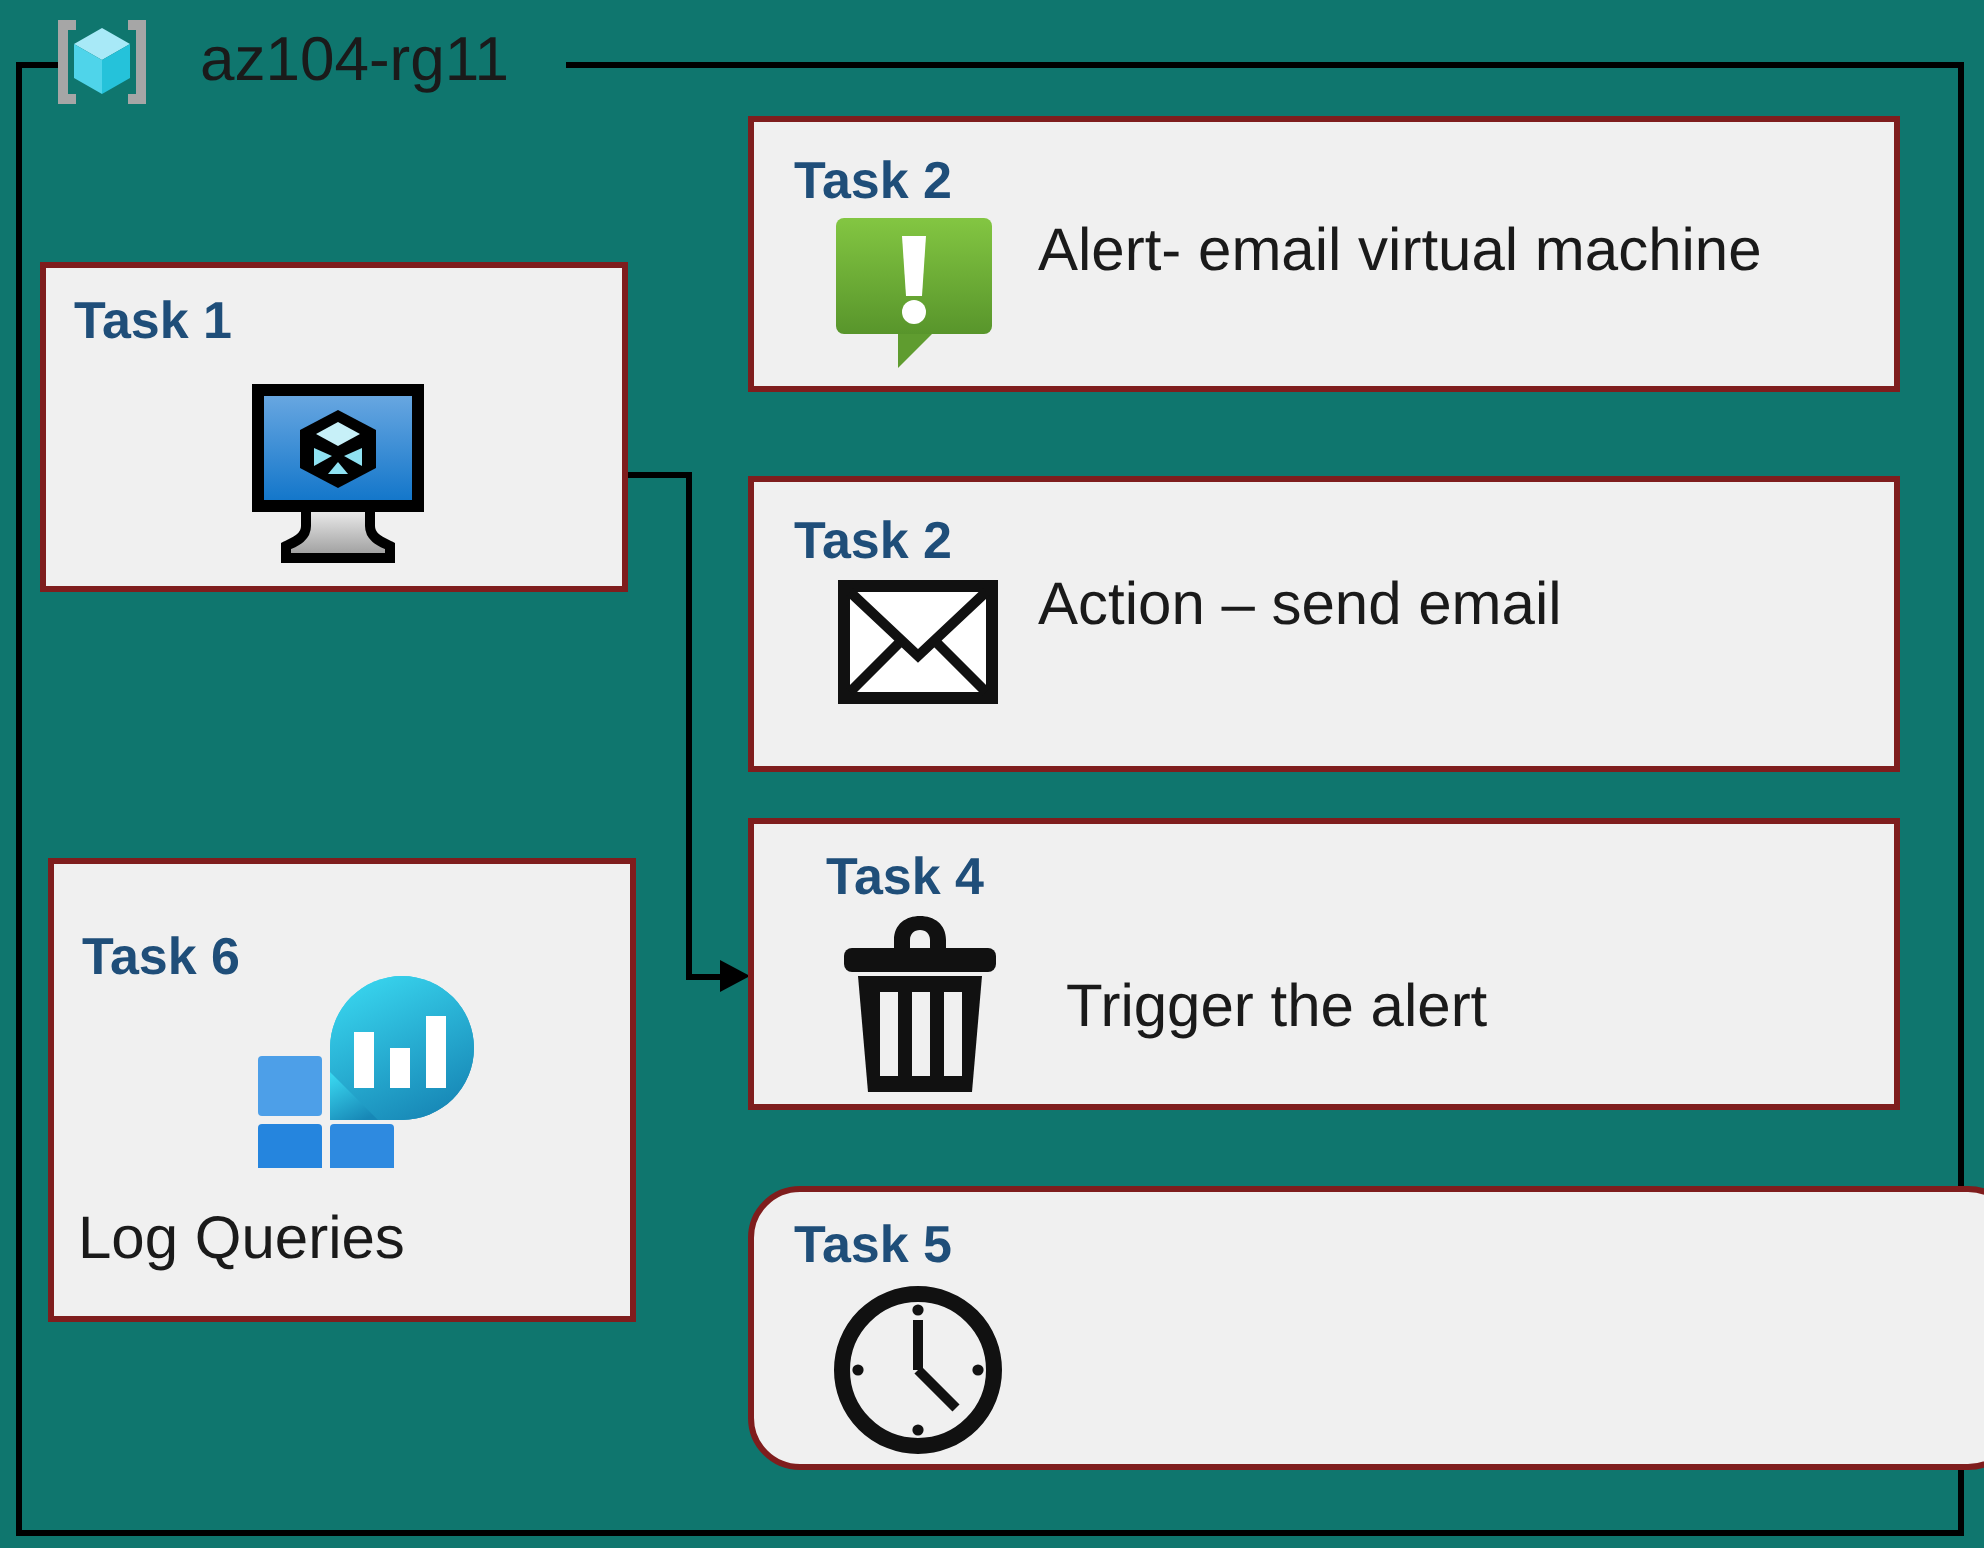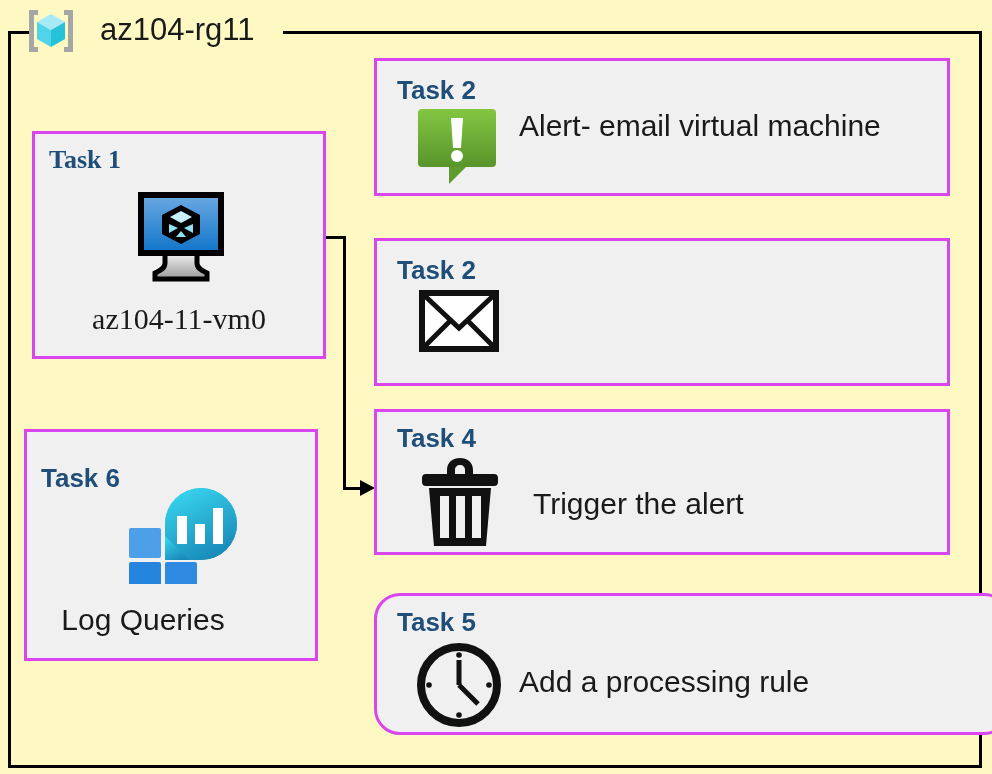--- a/index.html
+++ b/index.html
@@ -10,21 +10,21 @@
   body {
     width: 992px;
     height: 774px;
     font-family: "Liberation Sans", sans-serif;
     overflow: hidden;
   }
   #canvas {
     position: relative;
     width: 992px;
     height: 774px;
-    background: #fef9c3;
+    background: #0f766e;
   }
 
   
   .rg-frame-top-left {
     position: absolute;
     left: 8px;
     top: 31px;
     width: 22px;
     height: 3px;
     background: #000000;
@@ -77,66 +77,66 @@
     font-size: 31px;
     color: #1a1a1a;
     line-height: 44px;
     white-space: nowrap;
   }
 
   
   .card {
     position: absolute;
     background: #f0f0f0;
-    border: 3px solid #d946ef;
+    border: 3px solid #7f1d1d;
     box-sizing: border-box;
   }
   .card-title {
     position: absolute;
     font-size: 26px;
     font-weight: bold;
     color: #1f4e79;
     line-height: 30px;
     white-space: nowrap;
   }
   .card-label {
     position: absolute;
     font-size: 30px;
     color: #1a1a1a;
     line-height: 36px;
     white-space: nowrap;
   }
 
   
-  #card-task1 { left: 32px;  top: 131px; width: 294px; height: 228px; font-family: Liberation Serif, serif; }
+  #card-task1 { left: 20px;  top: 131px; width: 294px; height: 165px; }
   #task1-title { left: 14px; top: 11px; }
   #task1-label { left: 0; top: 167px; width: 288px; text-align: center; }
   #task1-icon  { position: absolute; left: 92px; top: 57px; width: 108px; height: 92px; }
 
   
   #card-task6 { left: 24px;  top: 429px; width: 294px; height: 232px; }
   #task6-title { left: 14px; top: 11px; margin-top: 20px; }
-  #task6-label { left: 0; top: 170px; width: 232px; text-align: center; }
+  #task6-label { left: 12px; top: 170px; width: 232px; }
   #task6-icon  { position: absolute; left: 98px; top: 48px; width: 112px; height: 104px; }
 
   
   #card-task2 { left: 374px; top: 58px; width: 576px; height: 138px; }
   #task2-title { left: 20px; top: 14px; }
   #task2-icon { position: absolute; left: 40px; top: 47px; width: 82px; height: 80px; }
   #task2-label { left: 142px; top: 47px; }
 
   
   #card-task3 { left: 374px; top: 238px; width: 576px; height: 148px; }
   #task3-title { left: 20px; top: 14px; }
   #task3-icon { position: absolute; left: 42px; top: 49px; width: 80px; height: 62px; }
   #task3-label { left: 142px; top: 44px; }
 
   
   #card-task4 { left: 374px; top: 409px; width: 576px; height: 146px; }
-  #task4-title { left: 20px; top: 11px; }
+  #task4-title { left: 36px; top: 11px; }
   #task4-icon { position: absolute; left: 42px; top: 42px; width: 82px; height: 94px; }
   #task4-label { left: 142px; top: 74px; margin-left: 14px; }
 
   
   #card-task5 { left: 374px; top: 593px; width: 636px; height: 142px; border-radius: 26px; }
   #task5-title { left: 20px; top: 11px; }
   #task5-icon { position: absolute; left: 36px; top: 44px; width: 92px; height: 90px; }
   #task5-label { left: 142px; top: 68px; }
 
   
@@ -228,21 +228,20 @@
 
         <g>
           <path d="M54 14 L73 24 L73 43 L54 53 L35 43 L35 24 Z" fill="#000000"></path>
           <path d="M54 20 L65 26 L54 32 L43 26 Z" fill="#c7f0f8"></path>
           <path d="M42 33 L51 37 L42 42 Z" fill="#8fe2f2"></path>
           <path d="M66 33 L66 42 L57 37 Z" fill="#8fe2f2"></path>
           <path d="M54 40 L59 46 L49 46 Z" fill="#8fe2f2"></path>
         </g>
       </svg>
     </div>
-    <div class="card-label" id="task1-label">az104-11-vm0</div>
   </div>
 
   <div class="card" id="card-task6">
     <div class="card-title" id="task6-title">Task 6</div>
     <div id="task6-icon">
       <svg viewBox="0 0 112 104" width="112" height="104">
         <defs>
           <linearGradient id="laDrop" x1="0.2" y1="0" x2="0.7" y2="1">
             <stop offset="0" stop-color="#39d6ef"></stop>
             <stop offset="1" stop-color="#1787b6"></stop>
@@ -287,20 +286,21 @@
   <div class="card" id="card-task3">
     <div class="card-title" id="task3-title">Task 2</div>
     <div id="task3-icon">
       <svg viewBox="0 0 80 62" width="80" height="62">
         <rect x="3" y="3" width="74" height="56" fill="#ffffff" stroke="#111111" stroke-width="6"></rect>
         <path d="M6 6 L40 38 L74 6" fill="none" stroke="#111111" stroke-width="5"></path>
         <path d="M6 56 L31 31" fill="none" stroke="#111111" stroke-width="5"></path>
         <path d="M74 56 L49 31" fill="none" stroke="#111111" stroke-width="5"></path>
       </svg>
     </div>
+    <div class="card-label" id="task3-label">Action – send email</div>
   </div>
 
   <div class="card" id="card-task4">
     <div class="card-title" id="task4-title">Task 4</div>
     <div id="task4-icon">
       <svg viewBox="0 0 82 94" width="82" height="94">
 
         <path d="M28 16 C28 8 34 4 41 4 C48 4 54 8 54 16 L54 22 L46 22 L46 16 C46 13 44 11 41 11 C38 11 36 13 36 16 L36 22 L28 22 Z" fill="#111111"></path>
 
         <rect x="3" y="20" width="76" height="12" rx="4" fill="#111111"></rect>
@@ -323,16 +323,15 @@
 
         <circle cx="46" cy="15" r="2.8" fill="#111111"></circle>
         <circle cx="76" cy="45" r="2.8" fill="#111111"></circle>
         <circle cx="46" cy="75" r="2.8" fill="#111111"></circle>
         <circle cx="16" cy="45" r="2.8" fill="#111111"></circle>
 
         <path d="M46 45 L46 20" fill="none" stroke="#111111" stroke-width="5" stroke-linecap="butt"></path>
         <path d="M46 45 L65 64" fill="none" stroke="#111111" stroke-width="5" stroke-linecap="butt"></path>
       </svg>
     </div>
-    <div class="card-label" id="task5-label">Add a processing rule</div>
   </div>
 
 </div>
 
 </body></html>

